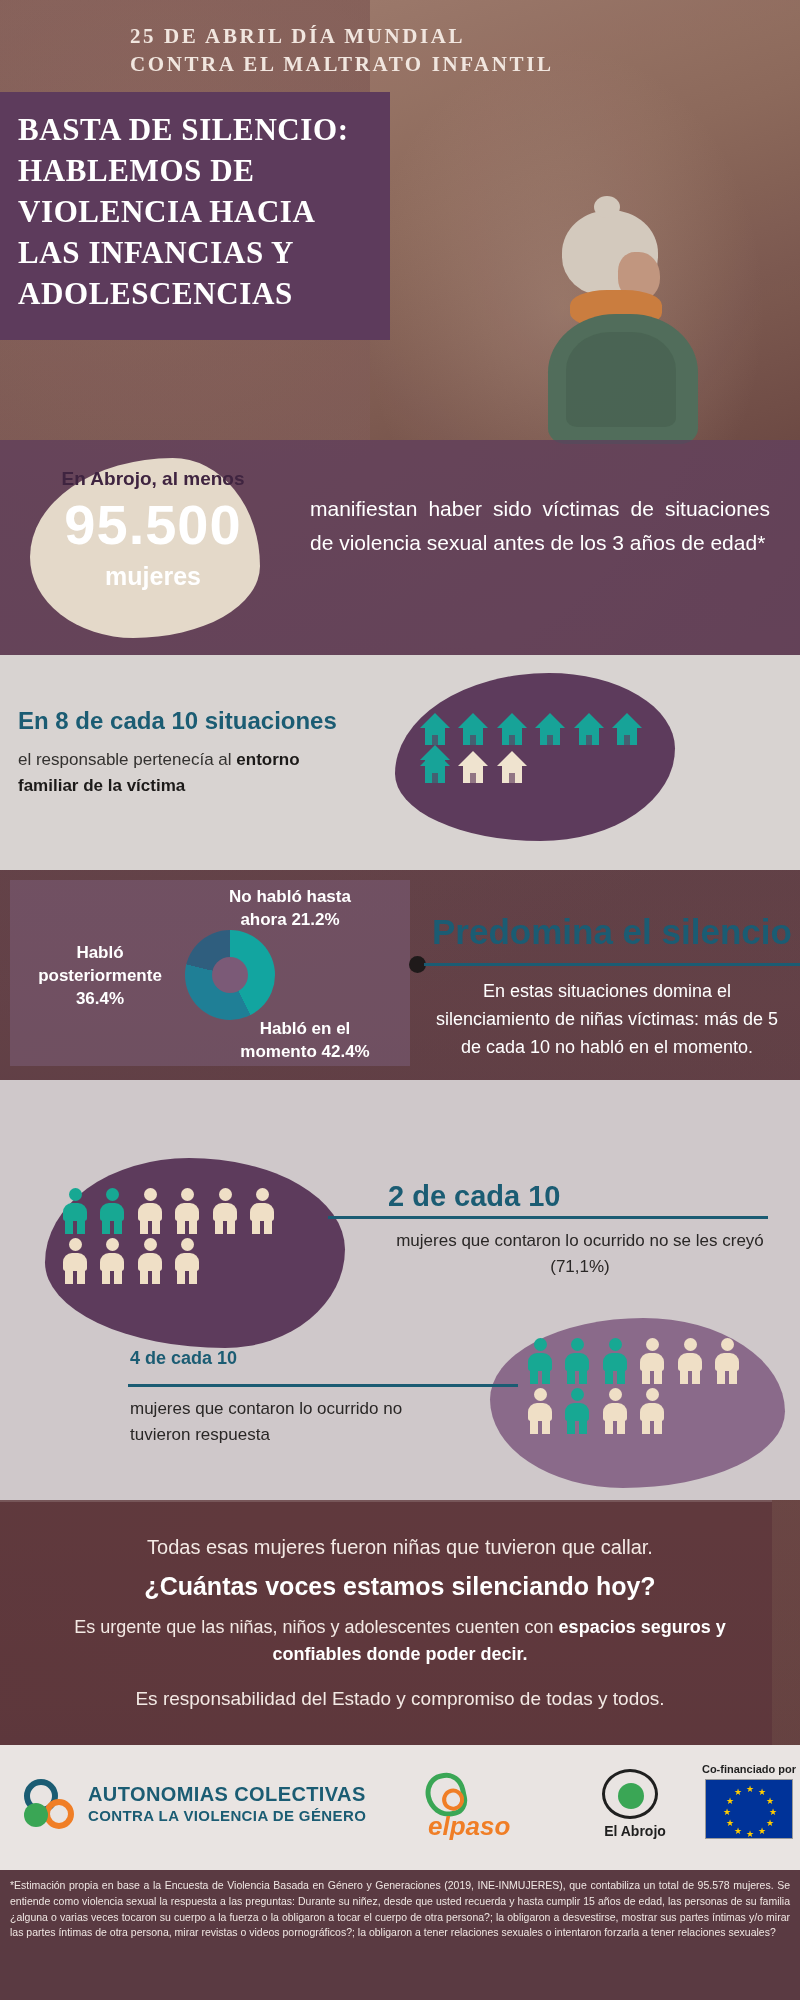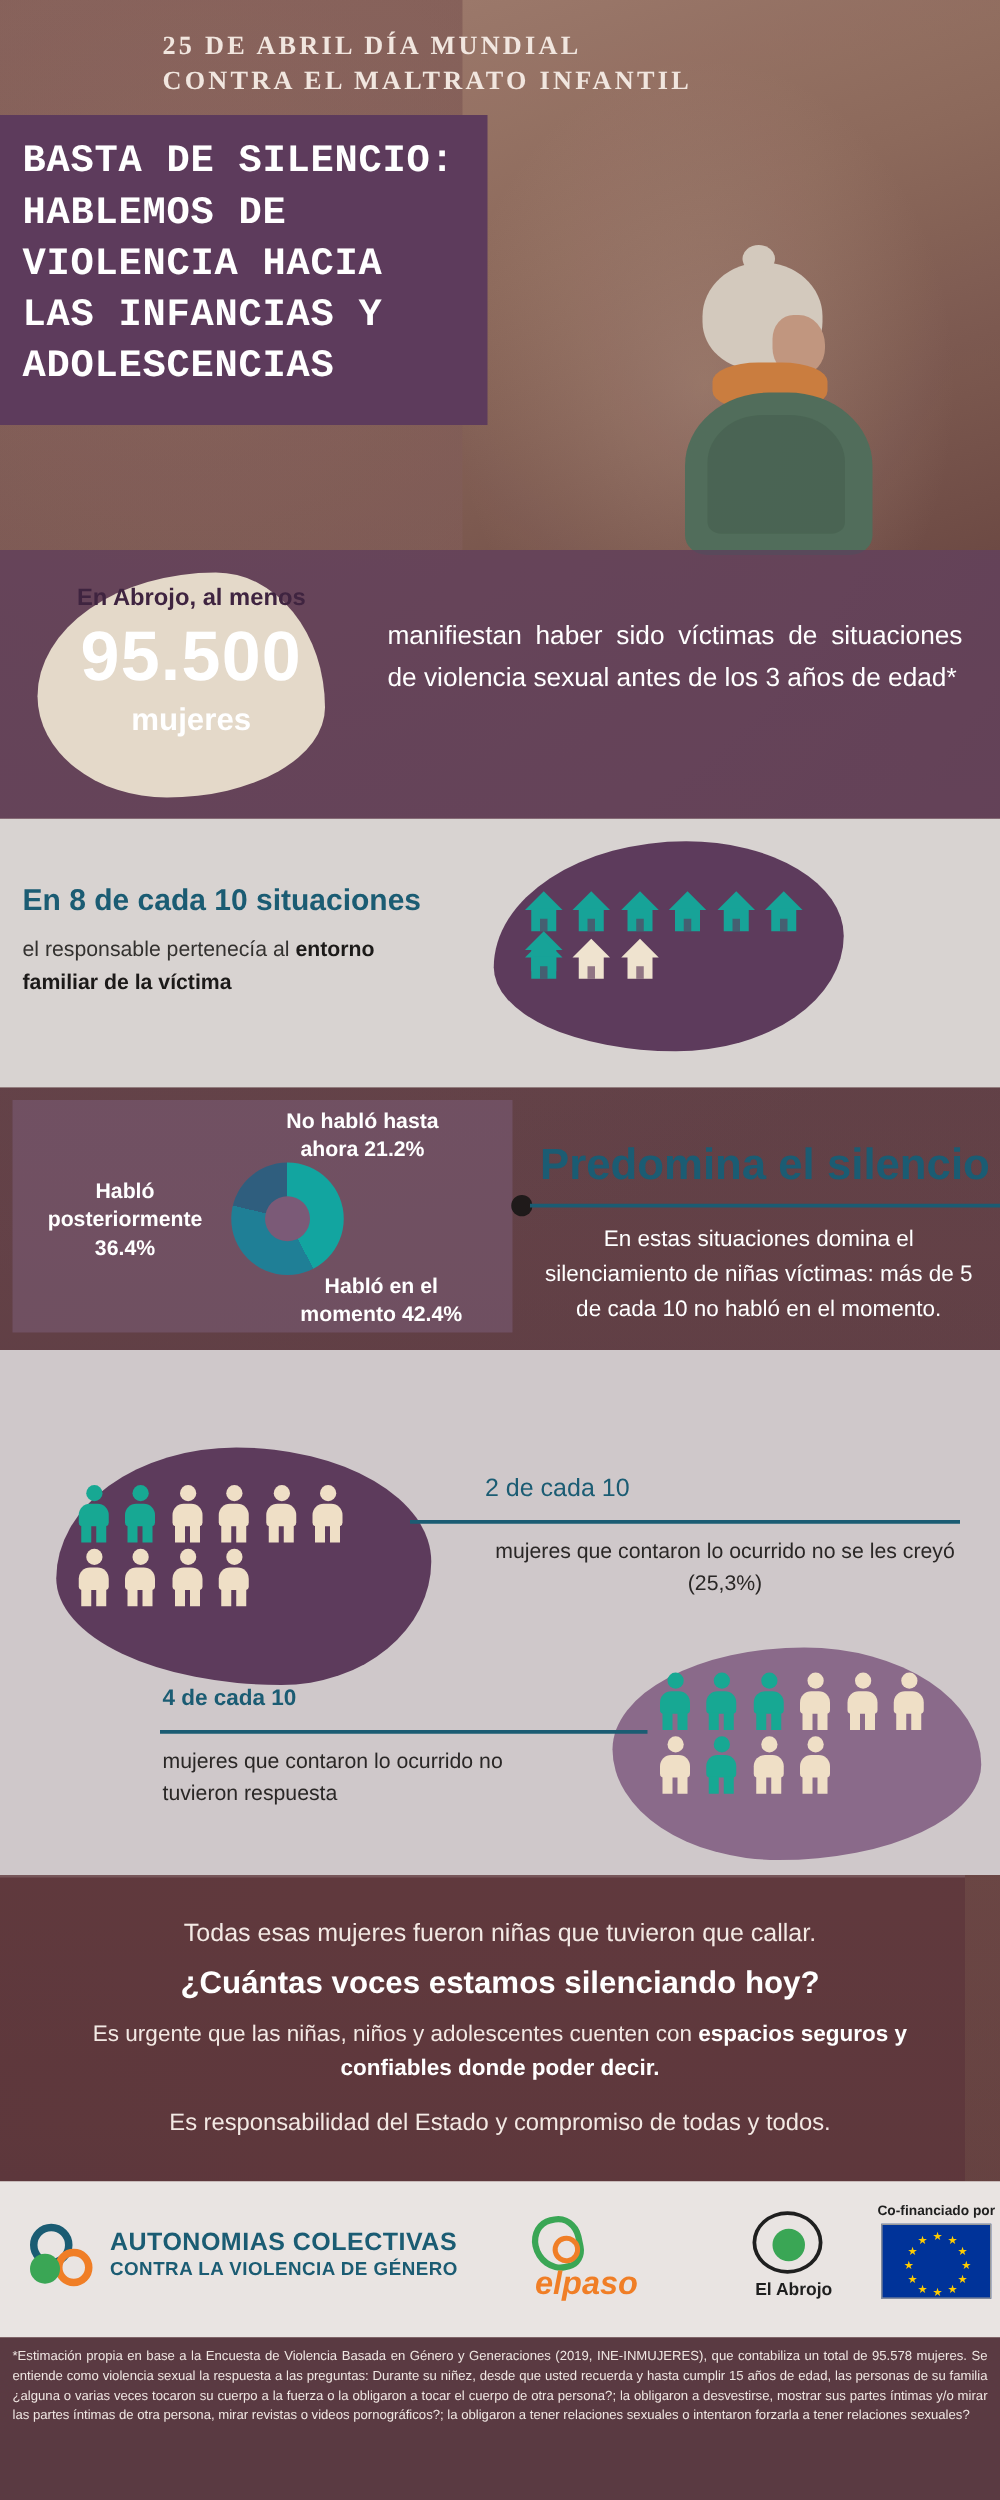--- a/index.html
+++ b/index.html
@@ -90,21 +90,21 @@
     background: #5d3b5c;
     padding: 18px 14px 18px 18px;
   }
   .title-box h1 {
     color: #ffffff;
     font-size: 31px;
     line-height: 1.32;
     font-weight: bold;
     letter-spacing: .6px;
     text-transform: uppercase;
-    font-family: Liberation Mono, monospace;
+    font-family: Liberation Serif, serif;
   }
   
   .band-stat {
     position: absolute; left: 0; top: 440px;
     width: 800px; height: 215px;
     background: rgba(93,59,92,0.72);
   }
   .blob-cream {
     position: absolute; left: 30px; top: 18px;
     width: 230px; height: 180px;
@@ -259,21 +259,21 @@
   .person .leg-l, .person .leg-r {
     position: absolute; top: 32px; width: 8px; height: 14px; background: currentColor;
   }
   .person .leg-l { left: 5px; } .person .leg-r { left: 17px; }
   .p-teal { color: #17a893; }
   .p-cream { color: #efdfc6; }
   .grp-a { position: absolute; left: 60px; top: 108px; width: 250px; }
   .grp-b { position: absolute; left: 525px; top: 258px; width: 250px; }
   .hl-1 {
     position: absolute; left: 388px; top: 100px;
-    color: #1b5c73; font-size: 20px; font-weight: normal;
+    color: #1b5c73; font-size: 29px; font-weight: bold;
   }
   .hl-1-line {
     position: absolute; left: 328px; top: 136px;
     width: 440px; height: 3px; background: #1b5c73;
   }
   .hl-1-text {
     position: absolute; left: 390px; top: 148px;
     width: 380px; color: #2a2726; font-size: 17px;
     line-height: 1.55; text-align: center;
   }
@@ -444,21 +444,21 @@
       <span class="person p-cream"><span class="head"></span><span class="torso"></span><span class="leg-l"></span><span class="leg-r"></span></span>
       <span class="person p-cream"><span class="head"></span><span class="torso"></span><span class="leg-l"></span><span class="leg-r"></span></span>
       <span class="person p-cream"><span class="head"></span><span class="torso"></span><span class="leg-l"></span><span class="leg-r"></span></span>
       <span class="person p-cream"><span class="head"></span><span class="torso"></span><span class="leg-l"></span><span class="leg-r"></span></span>
       <span class="person p-cream"><span class="head"></span><span class="torso"></span><span class="leg-l"></span><span class="leg-r"></span></span>
       <span class="person p-cream"><span class="head"></span><span class="torso"></span><span class="leg-l"></span><span class="leg-r"></span></span>
       <span class="person p-cream"><span class="head"></span><span class="torso"></span><span class="leg-l"></span><span class="leg-r"></span></span>
     </div>
     <div class="hl-1">2 de cada 10</div>
     <div class="hl-1-line"></div>
-    <div class="hl-1-text">mujeres que contaron lo ocurrido no se les creyó (25,3%)</div>
+    <div class="hl-1-text">mujeres que contaron lo ocurrido no se les creyó (71,1%)</div>
 
     <div class="grp-b">
       <span class="person p-teal"><span class="head"></span><span class="torso"></span><span class="leg-l"></span><span class="leg-r"></span></span>
       <span class="person p-teal"><span class="head"></span><span class="torso"></span><span class="leg-l"></span><span class="leg-r"></span></span>
       <span class="person p-teal"><span class="head"></span><span class="torso"></span><span class="leg-l"></span><span class="leg-r"></span></span>
       <span class="person p-cream"><span class="head"></span><span class="torso"></span><span class="leg-l"></span><span class="leg-r"></span></span>
       <span class="person p-cream"><span class="head"></span><span class="torso"></span><span class="leg-l"></span><span class="leg-r"></span></span>
       <span class="person p-cream"><span class="head"></span><span class="torso"></span><span class="leg-l"></span><span class="leg-r"></span></span>
       <span class="person p-cream"><span class="head"></span><span class="torso"></span><span class="leg-l"></span><span class="leg-r"></span></span>
       <span class="person p-teal"><span class="head"></span><span class="torso"></span><span class="leg-l"></span><span class="leg-r"></span></span>

